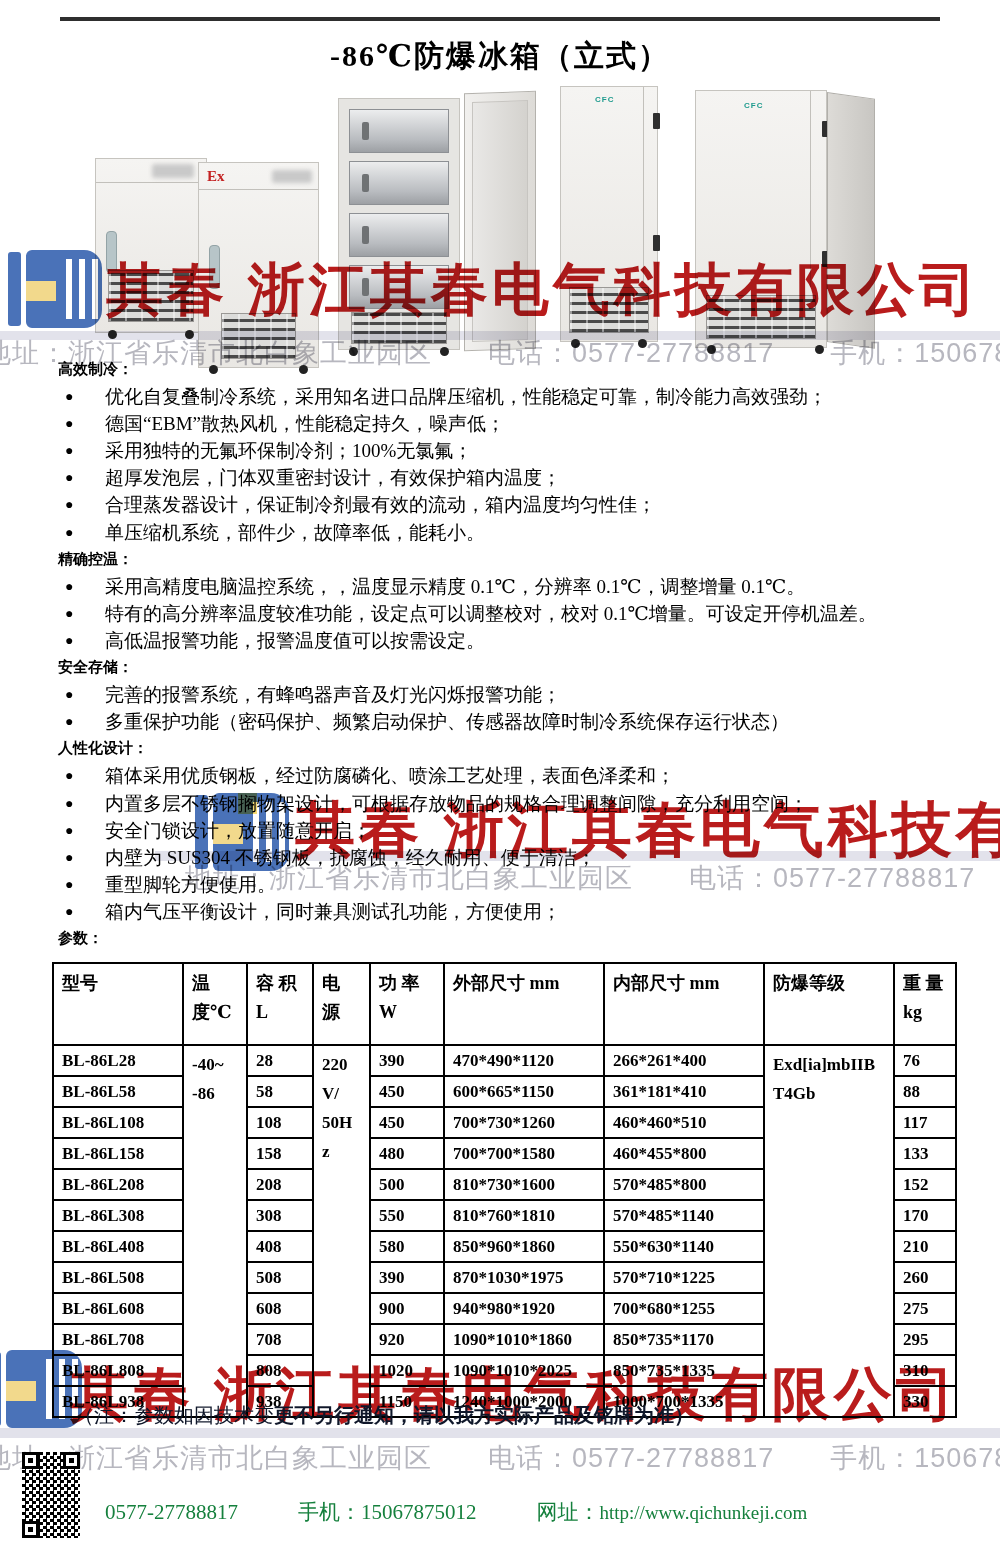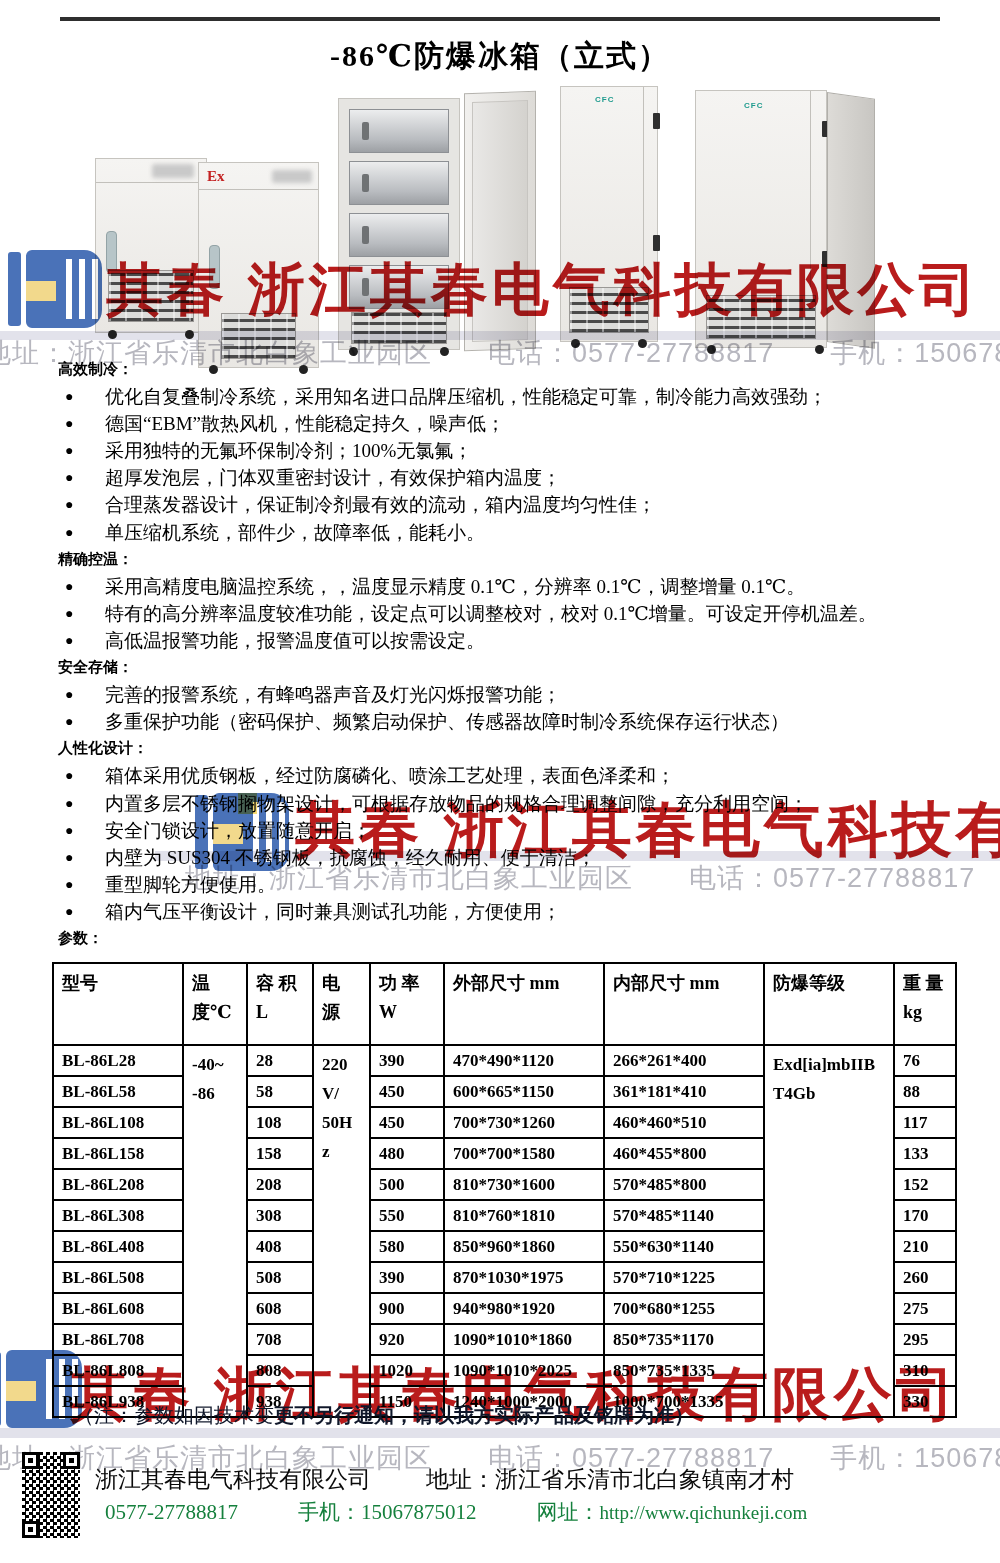--- a/index.html
+++ b/index.html
@@ -405,20 +405,17 @@
   <div class="wm wm-band" style="left:0;top:1428px;width:1000px;height:10px;"></div>
   <div class="wm wm-contact" style="left:-16px;top:1440px;">地址：浙江省乐清市北白象工业园区　　电话：0577-27788817　　手机：15067875012</div>
 
   <div class="note"><span>（注：参数如因技术变</span><b>更不另行通知，请以我方实际产品及铭牌为准）</b></div>
 
   <div class="qr">
     <div class="qr-f qr-tl"></div>
     <div class="qr-f qr-tr"></div>
     <div class="qr-f qr-bl"></div>
   </div>
-  <div class="ft-line1">
-    <span>浙江其春电气科技有限公司</span><span class="ft-gap1"></span><span>地址：</span><span>浙江省乐清市北白象镇南才村</span>
-  </div>
   <div class="ft-line2">
     <span>0577-27788817</span><span class="ft-gap2"></span><span>手机：</span><span>15067875012</span><span class="ft-gap2"></span><span>网址：</span><span class="ft-url">http://www.qichunkeji.com</span>
   </div>
 
 </div>
 
 </body></html>

